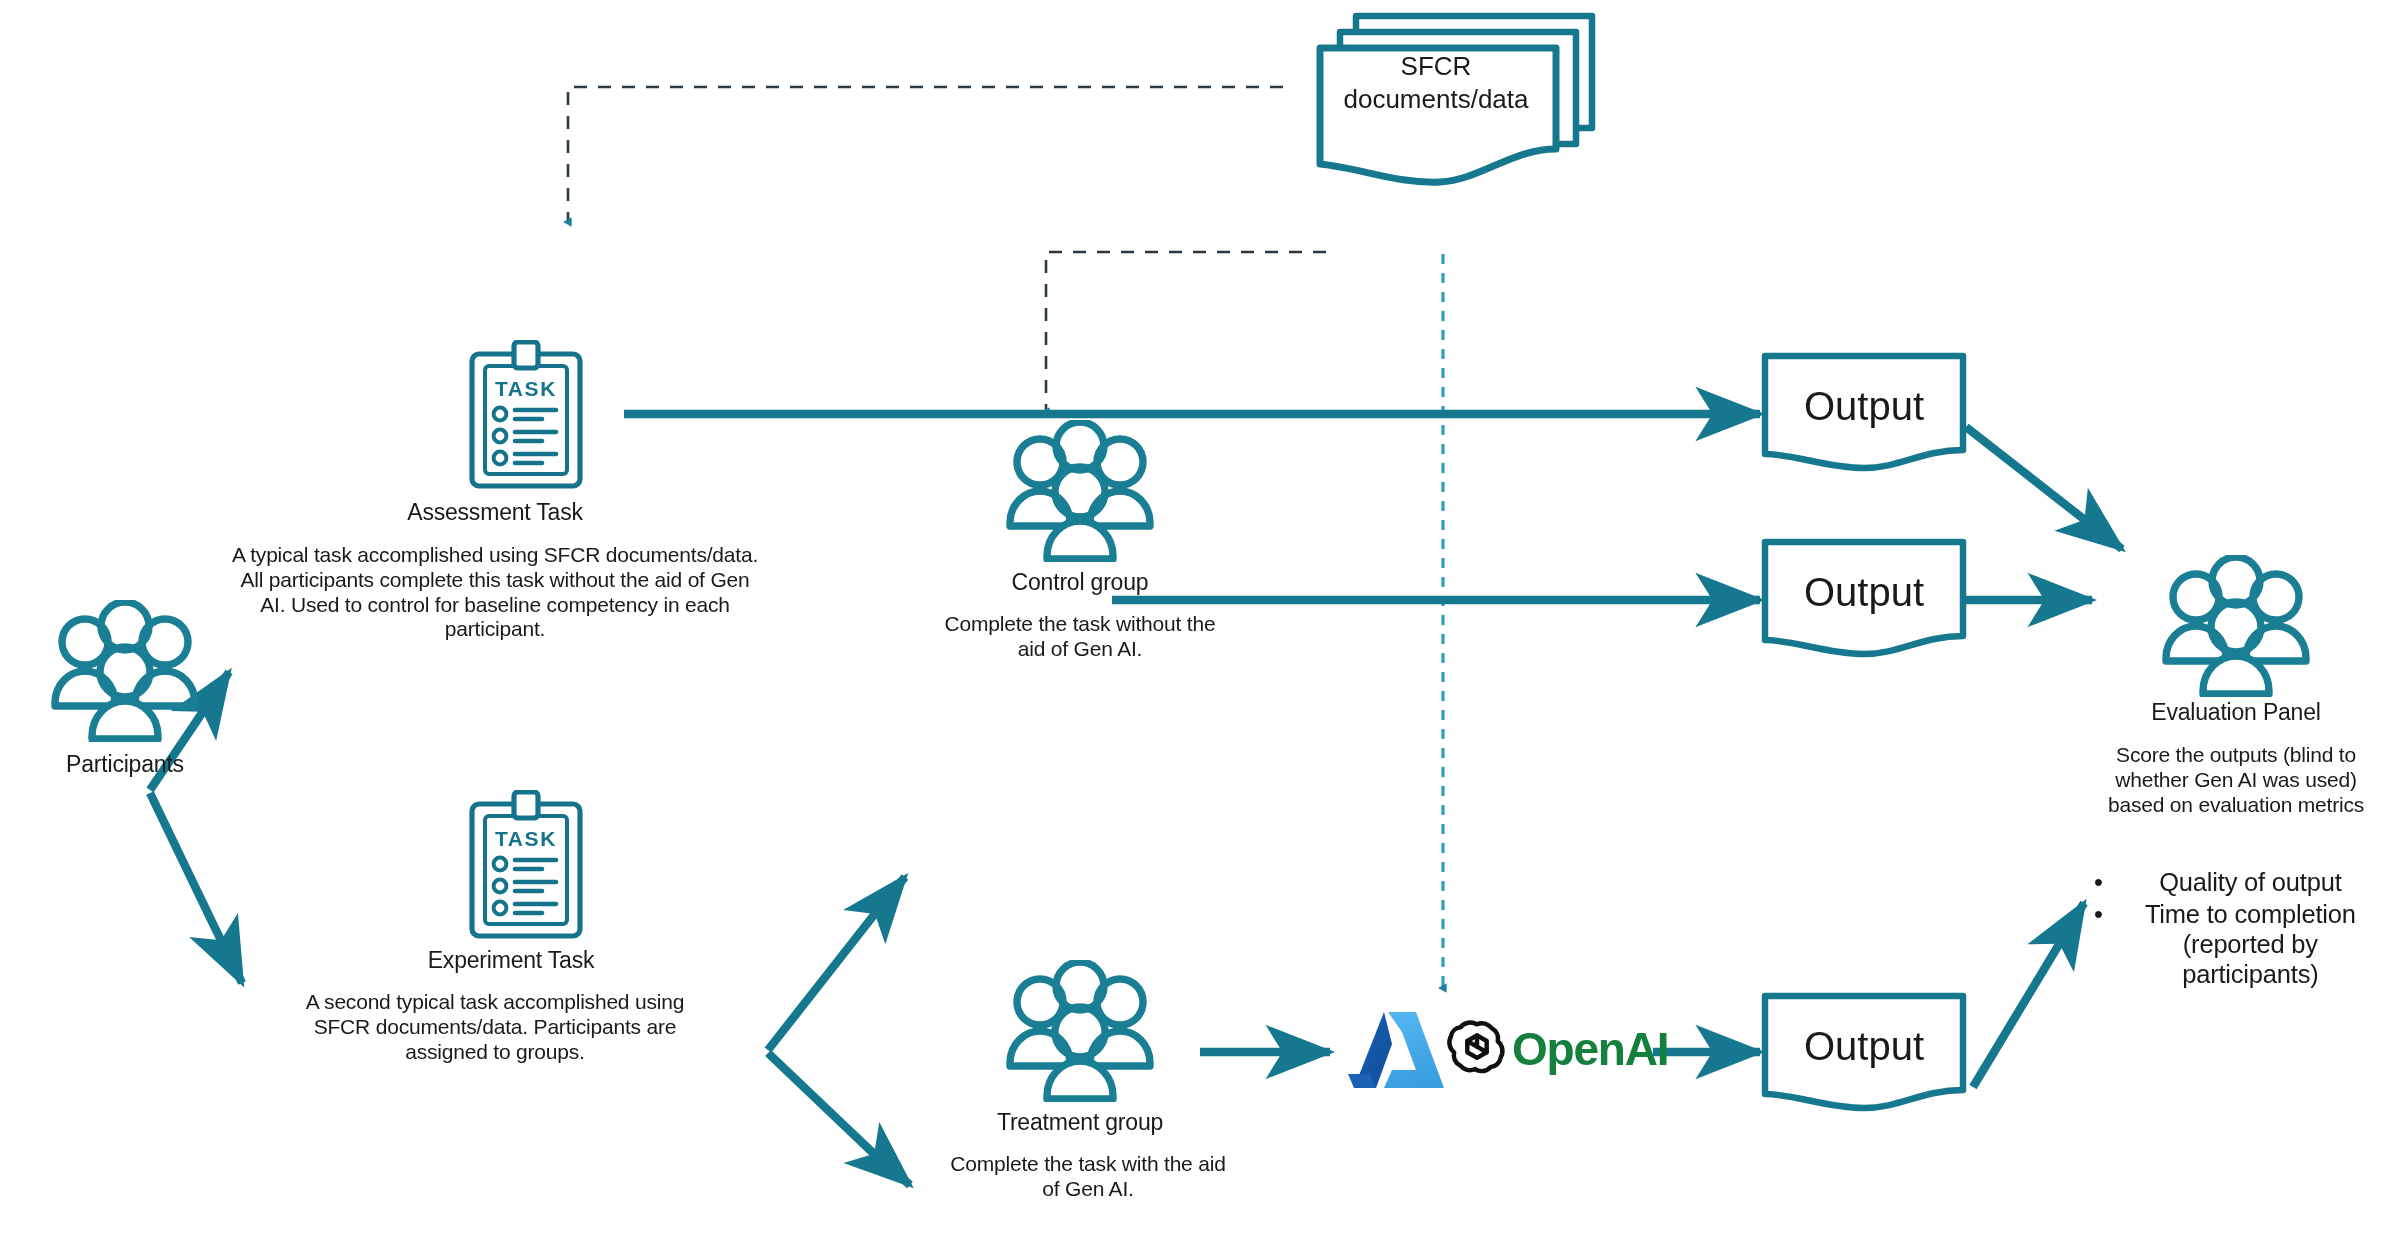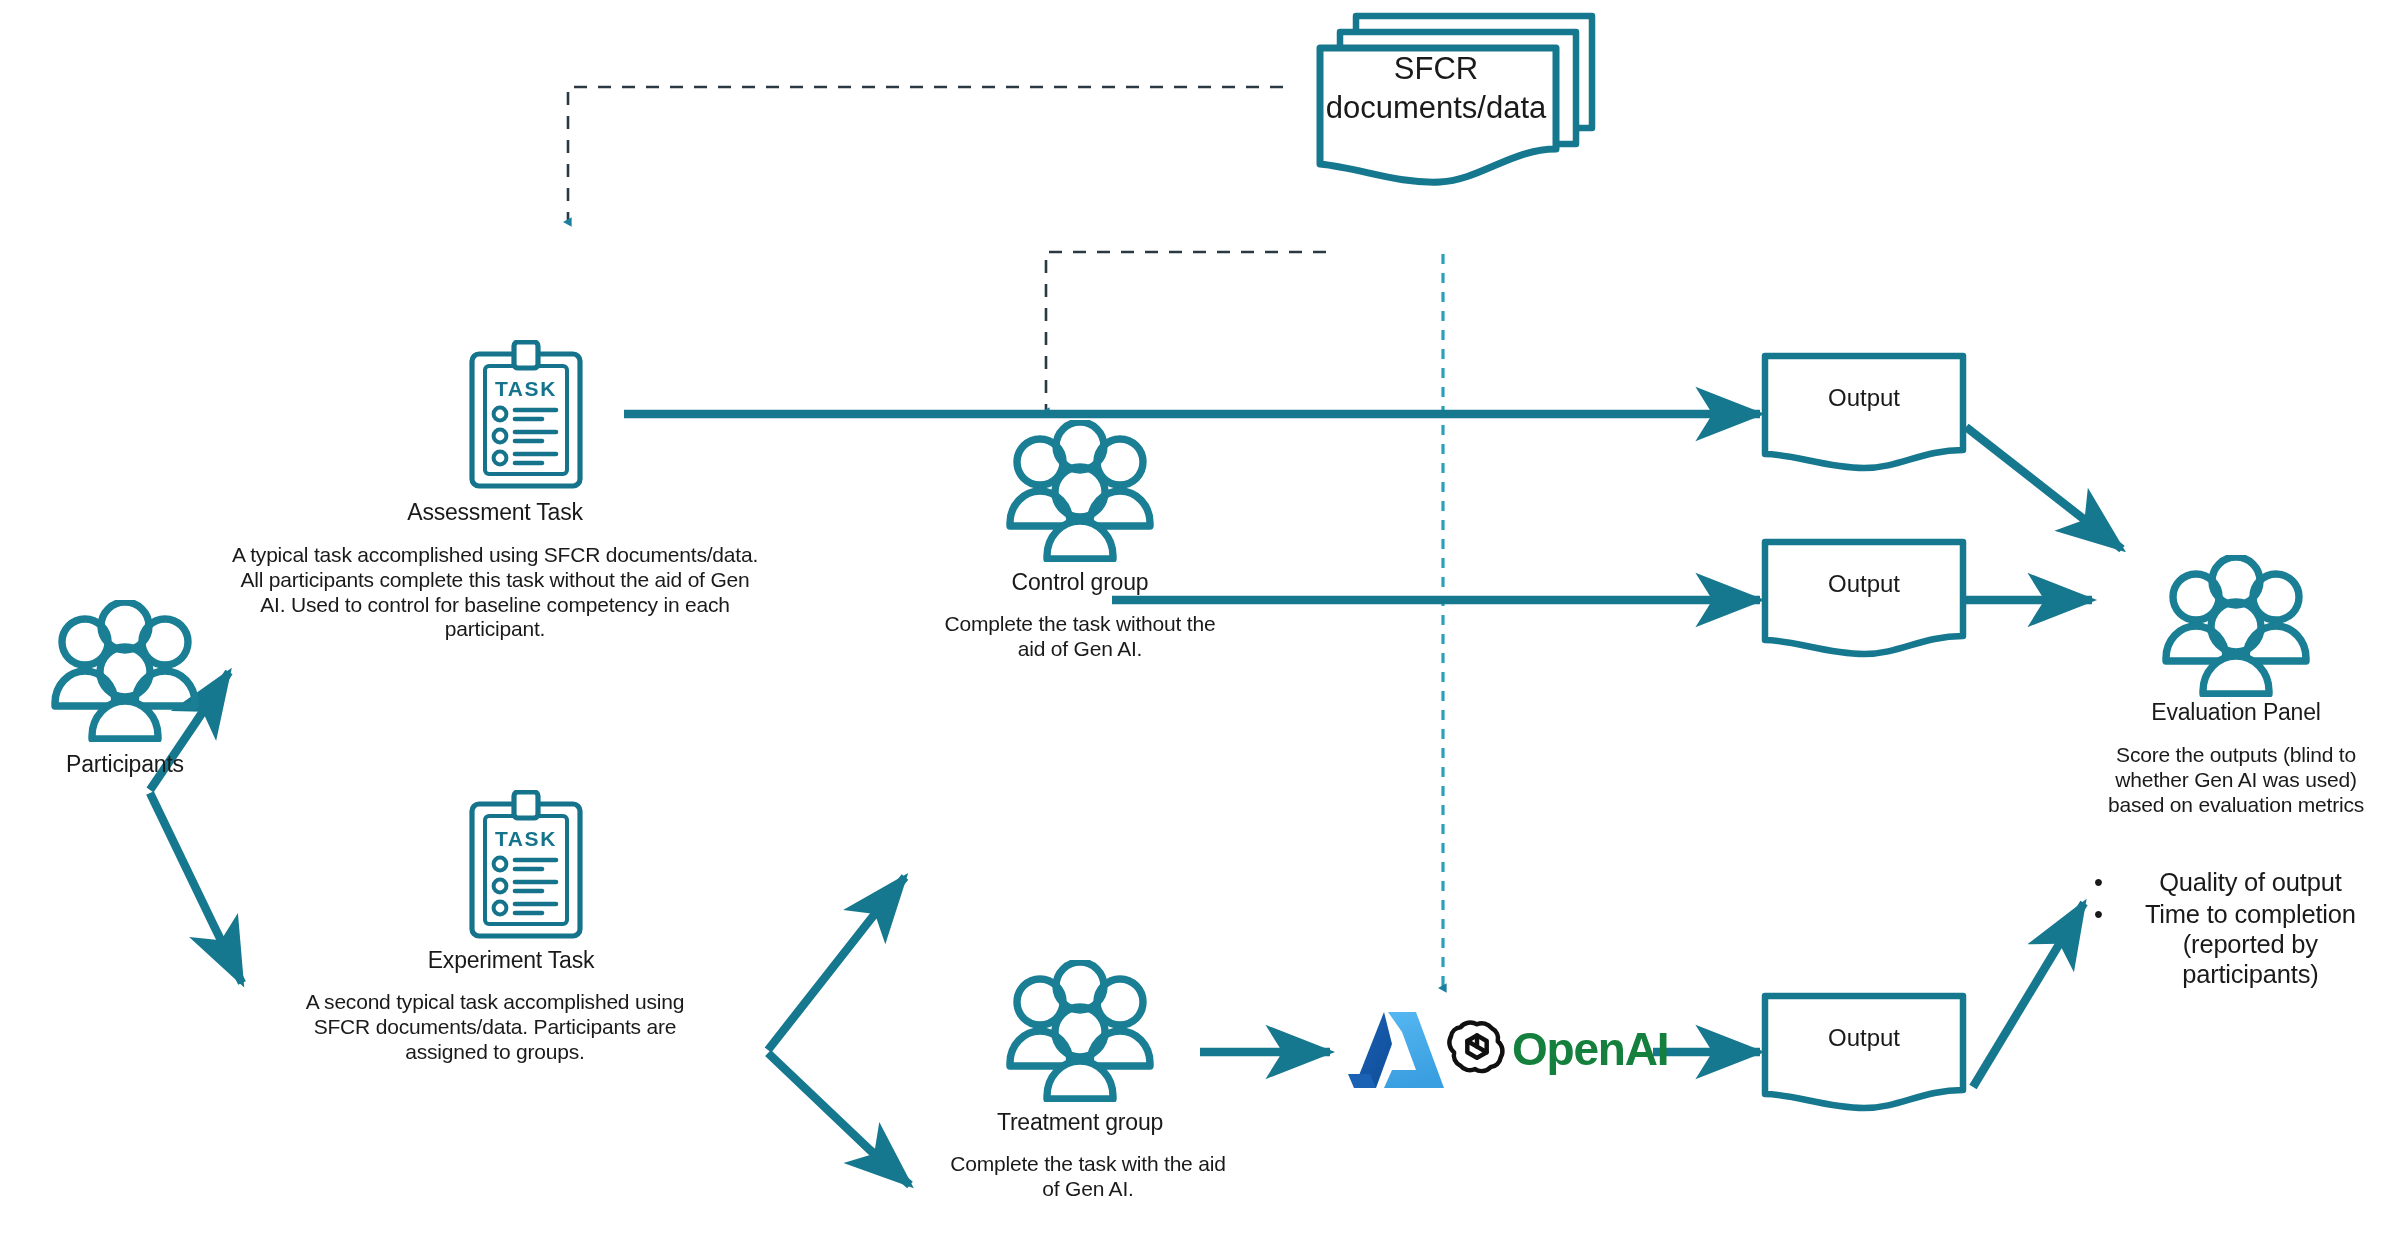--- a/index.html
+++ b/index.html
@@ -43,27 +43,27 @@
     letter-spacing: -0.2px;
   }
   .caption {
     font-size: 25.5px;
     text-align: center;
     line-height: 1.25;
     color: #1a1a1a;
     letter-spacing: -0.2px;
   }
   .doc-label {
-    font-size: 31px;
+    font-size: 26px;
     text-align: center;
     line-height: 1.25;
     color: #1a1a1a;
   }
   .output-label {
-    font-size: 24px;
+    font-size: 40px;
     text-align: center;
     color: #1a1a1a;
   }
   .bullets {
     font-size: 25.5px;
     line-height: 1.18;
     color: #1a1a1a;
     letter-spacing: -0.2px;
     text-align: center;
   }

